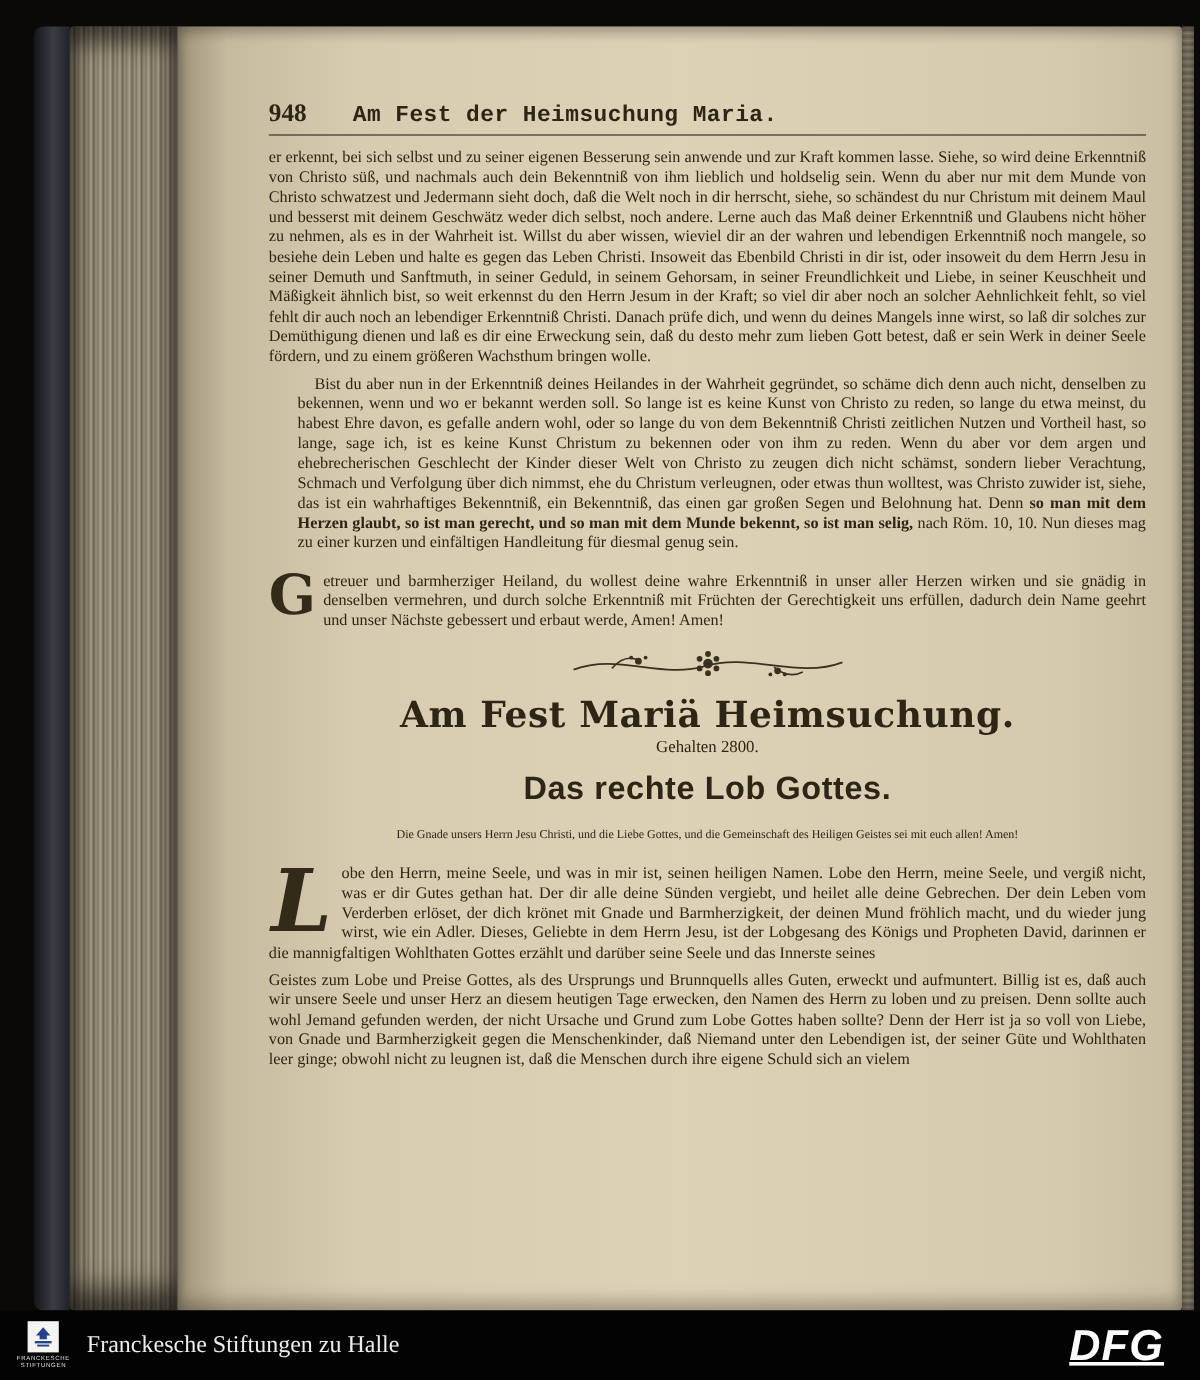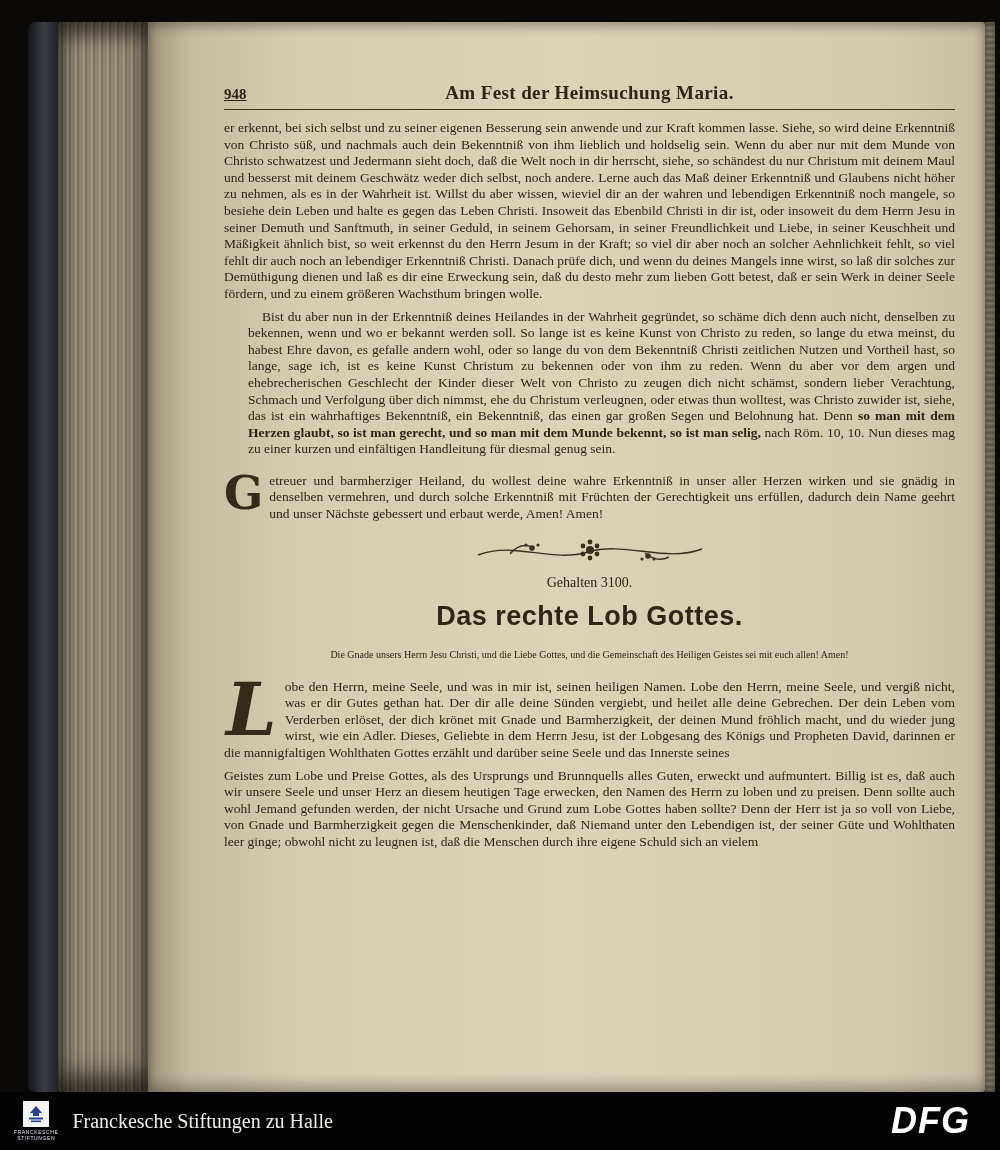--- a/index.html
+++ b/index.html
@@ -15,22 +15,22 @@
          border-radius:4px 0 0 4px;}
   .page{flex:1;position:relative;overflow:hidden;border-radius:0 3px 3px 0;
         background:linear-gradient(90deg,#9f937a 0,#c6ba9f 5%,#d7cbb0 18%,#ddd1b6 50%,#d5c9ae 88%,#c8bca1 100%);
         box-shadow:inset 0 6px 10px rgba(0,0,0,.25), inset 0 -8px 12px rgba(0,0,0,.25);
         padding:60px 30px 24px 76px;box-sizing:border-box;color:#2e2517;}
   .fore{width:10px;background:repeating-linear-gradient(180deg,#8d8370 0,#6e6554 3px,#998f7a 6px);
         box-shadow:inset 0 0 8px rgba(0,0,0,.6);}
   
   .page-head{display:flex;align-items:baseline;border-bottom:1.6px solid #3c3323;
              padding-bottom:5px;margin-bottom:10px;}
-  .pnum{width:70px;font-size:15px;font-weight:bold;text-decoration:underline;}
-  .rtitle{flex:1;text-align:center;font-family:Liberation Serif, serif;font-size:19px;
+  .pnum{width:70px;font-size:21px;font-weight:bold;}
+  .rtitle{flex:1;text-align:left;font-family:Liberation Mono, monospace;font-size:19px;
           font-weight:bold;letter-spacing:.4px;}
   .pnum-spacer{width:70px;}
   
   .twocol{display:flex;align-items:stretch;flex-direction:column;}
   .col{flex:1;font-size:13.5px;line-height:16.6px;text-align:justify;}
   .coldiv{width:1px;background:#544a37;margin:2px 14px 4px 14px;}
   p{margin:0;}
   .para-indent{text-indent:14px;margin-left:24px;}
   .bold-inline{font-weight:bold;}
   .prayer{margin-top:15px;}
@@ -49,21 +49,21 @@
   
   .bottom-bar{position:absolute;left:0;right:0;bottom:0;height:58px;background:#030303;
               display:flex;align-items:center;}
   .fs-logo{margin-left:14px;display:flex;flex-direction:column;align-items:center;}
   .fs-logo-box{width:26px;height:26px;background:#f4f4f2;display:flex;align-items:center;
                justify-content:center;}
   .fs-logo-caption{font-family:"Liberation Sans",sans-serif;font-size:5px;line-height:6px;
                    letter-spacing:.6px;color:#dfe4f0;text-align:center;margin-top:2px;}
   .institution{color:#f0ede6;font-size:20px;margin-left:14px;}
   .dfg{margin-left:auto;margin-right:30px;color:#ffffff;font-family:"Liberation Sans",sans-serif;
-       font-weight:bold;font-style:italic;font-size:36px;letter-spacing:1px;}
+       font-weight:bold;font-style:italic;font-size:36px;letter-spacing:1px;text-decoration:underline;}
 </style>
 </head>
 <body>
 
 <div class="stage">
 
   <div class="book">
     <div class="spine"></div>
     <div class="edges"></div>
 
@@ -104,21 +104,22 @@
             <circle cx="62" cy="13" r="2.8"></circle>
               <circle cx="56" cy="10" r="1.6"></circle>
               <circle cx="68" cy="10" r="1.6"></circle>
             <circle cx="178" cy="21" r="2.8"></circle>
               <circle cx="172" cy="24" r="1.6"></circle>
               <circle cx="184" cy="24" r="1.6"></circle>
           </g>
         </svg>
       </div>
 
-      <div class="gehalten">Gehalten 3100.</div>
+      <h1 class="sermon-title">Am Fest Mariä Heimsuchung.</h1>
+      <div class="gehalten">Gehalten 2800.</div>
       <h2 class="sermon-sub">Das rechte Lob Gottes.</h2>
       <p class="salutation">Die Gnade unsers Herrn Jesu Christi, und die Liebe Gottes, und die Gemeinschaft des Heiligen Geistes sei mit euch allen!  Amen!</p>
 
       <div class="twocol">
         <div class="col">
           <p><span class="dropcap l">L</span><span>obe den Herrn, meine Seele, und was in mir ist, seinen heiligen Namen.  Lobe den Herrn, meine Seele, und vergiß nicht, was er dir Gutes gethan hat.  Der dir alle deine Sünden vergiebt, und heilet alle deine Gebrechen. Der dein Leben vom Verderben erlöset, der dich krönet mit Gnade und Barmherzigkeit, der deinen Mund fröhlich macht, und du wieder jung wirst, wie ein Adler.  Dieses, Geliebte in dem Herrn Jesu, ist der Lobgesang des Königs und Propheten David, darinnen er die mannigfaltigen Wohlthaten Gottes erzählt und darüber seine Seele und das Innerste seines</span></p>
         </div>
         <div class="coldiv"></div>
         <div class="col">
           <p>Geistes zum Lobe und Preise Gottes, als des Ursprungs und Brunnquells alles Guten, erweckt und aufmuntert. Billig ist es, daß auch wir unsere Seele und unser Herz an diesem heutigen Tage erwecken, den Namen des Herrn zu loben und zu preisen.  Denn sollte auch wohl Jemand gefunden werden, der nicht Ursache und Grund zum Lobe Gottes haben sollte?  Denn der Herr ist ja so voll von Liebe, von Gnade und Barmherzigkeit gegen die Menschenkinder, daß Niemand unter den Lebendigen ist, der seiner Güte und Wohlthaten leer ginge; obwohl nicht zu leugnen ist, daß die Menschen durch ihre eigene Schuld sich an vielem</p>

